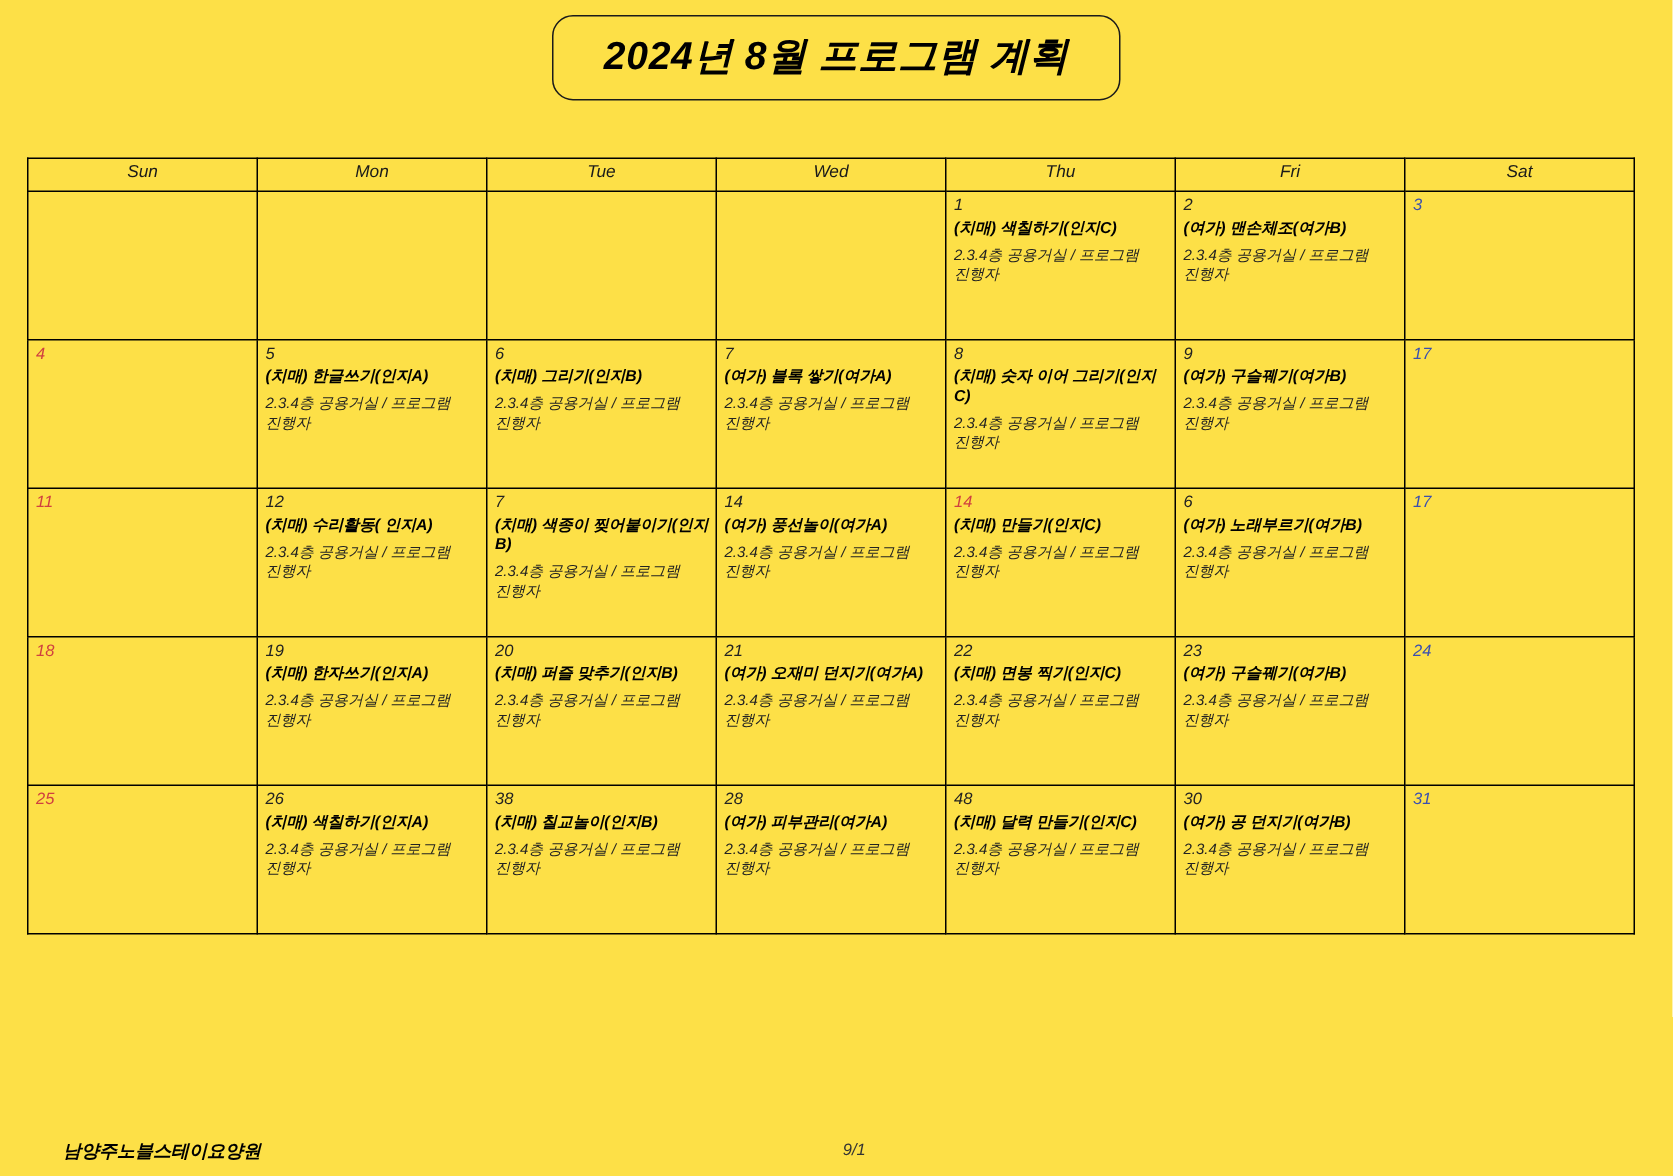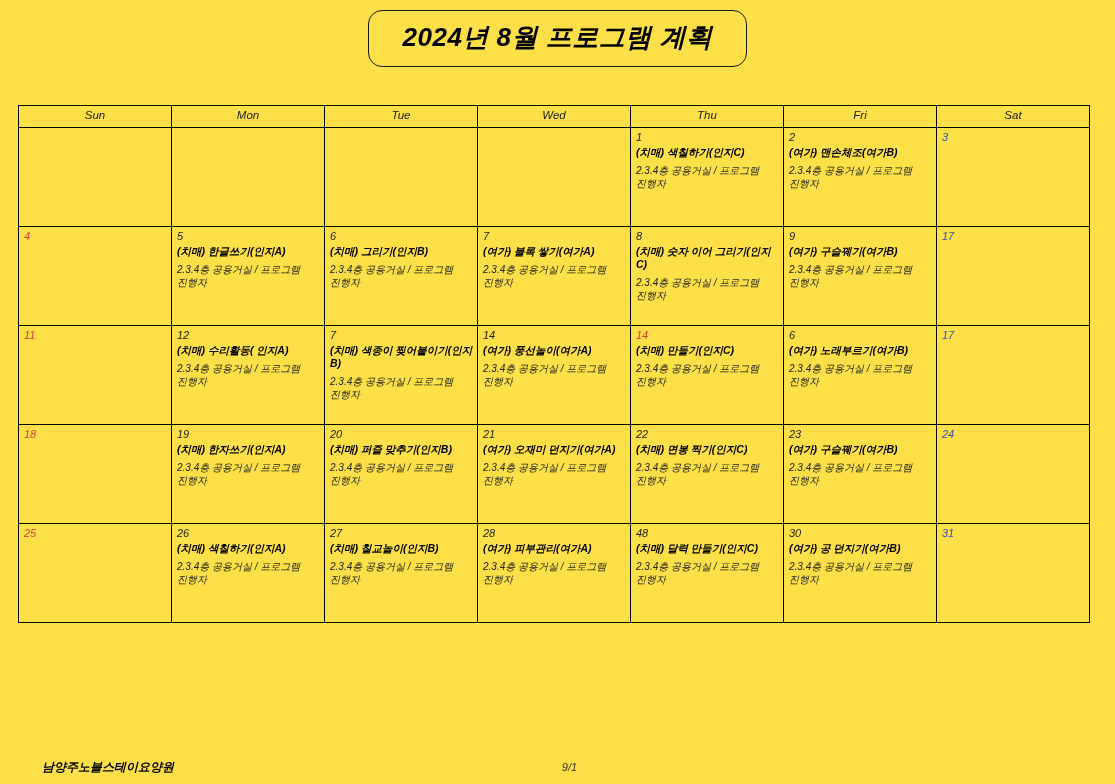--- a/index.html
+++ b/index.html
@@ -298,21 +298,21 @@
               <div class="daynum sun">25</div>
             </td>
             <td class="daycell">
               <div class="daynum">26</div>
               <div class="ev">
                 <div class="ev-title">(치매) 색칠하기(인지A)</div>
                 <div class="ev-sub">2.3.4층 공용거실 / 프로그램 진행자</div>
               </div>
             </td>
             <td class="daycell">
-              <div class="daynum">27</div>
+              <div class="daynum">38</div>
               <div class="ev">
                 <div class="ev-title">(치매) 칠교놀이(인지B)</div>
                 <div class="ev-sub">2.3.4층 공용거실 / 프로그램 진행자</div>
               </div>
             </td>
             <td class="daycell">
               <div class="daynum">28</div>
               <div class="ev">
                 <div class="ev-title">(여가) 피부관리(여가A)</div>
                 <div class="ev-sub">2.3.4층 공용거실 / 프로그램 진행자</div>

